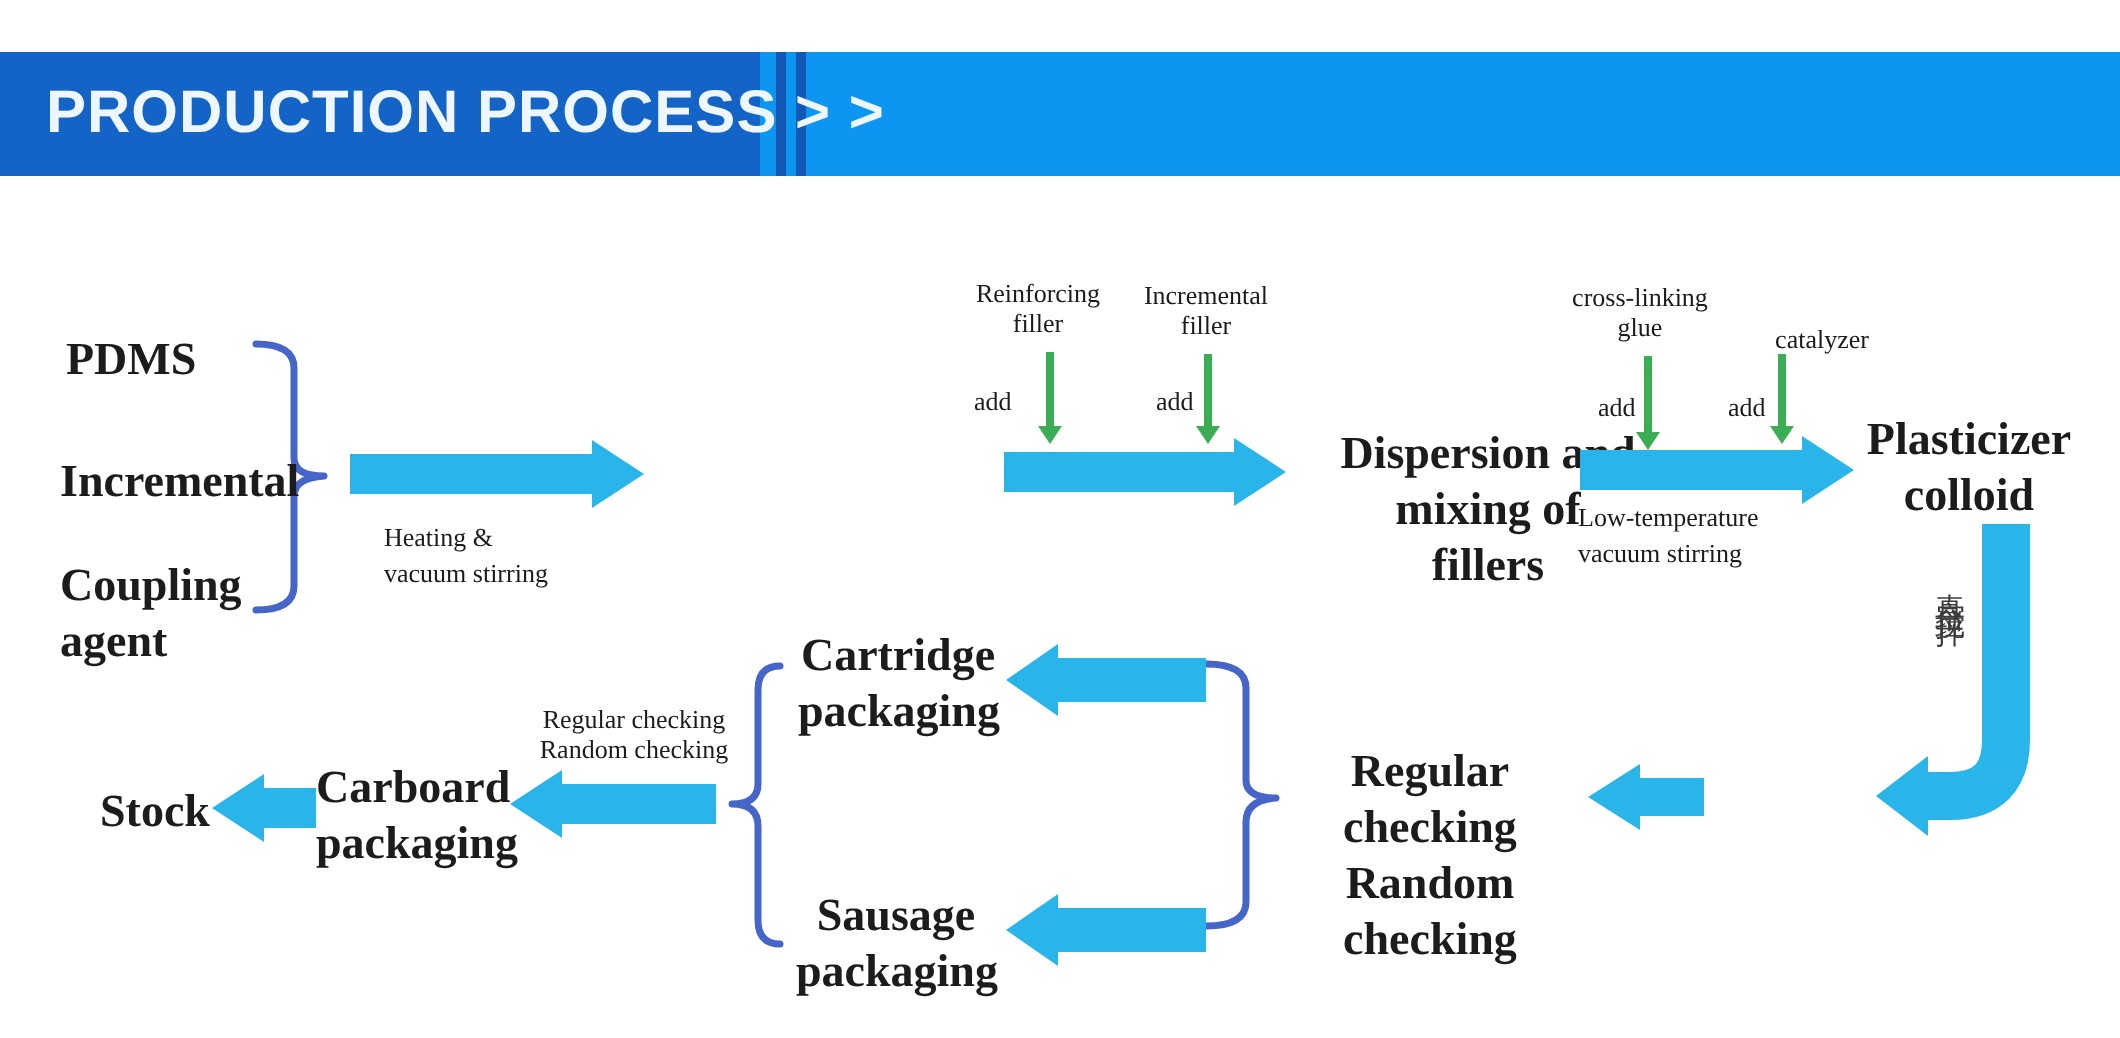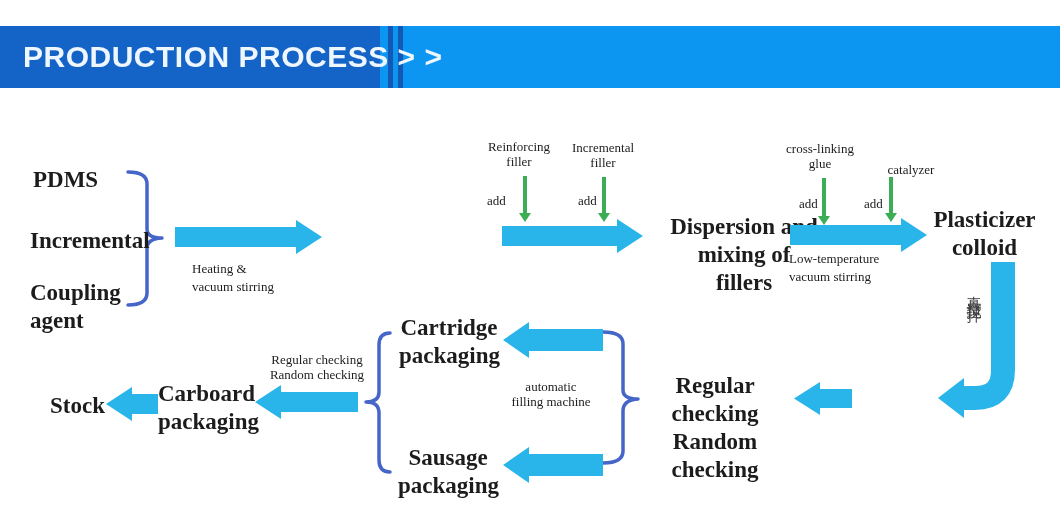--- a/index.html
+++ b/index.html
@@ -104,22 +104,20 @@
 colloid</div>
 
   <div class="vtext" style="left:966px;top:284px">真空搅拌</div>
 
   <div class="farrow l" style="left:794px;top:382px;width:58px;height:33px"></div>
   <div class="node" style="left:630px;top:372px;width:170px">Regular checking
 Random checking</div>
 
   <div class="farrow l" style="left:503px;top:322px;width:100px;height:36px"></div>
   <div class="farrow l" style="left:503px;top:447px;width:100px;height:36px"></div>
-  <div class="small center" style="left:505px;top:379px;width:92px">automatic
-filling machine</div>
 
   <div class="node" style="left:399px;top:314px;width:100px">Cartridge
 packaging</div>
   <div class="node" style="left:398px;top:444px;width:100px">Sausage
 packaging</div>
 
   <div class="small center" style="left:264px;top:352px;width:106px">Regular checking
 Random checking</div>
   <div class="farrow l" style="left:255px;top:385px;width:103px;height:34px"></div>
 

